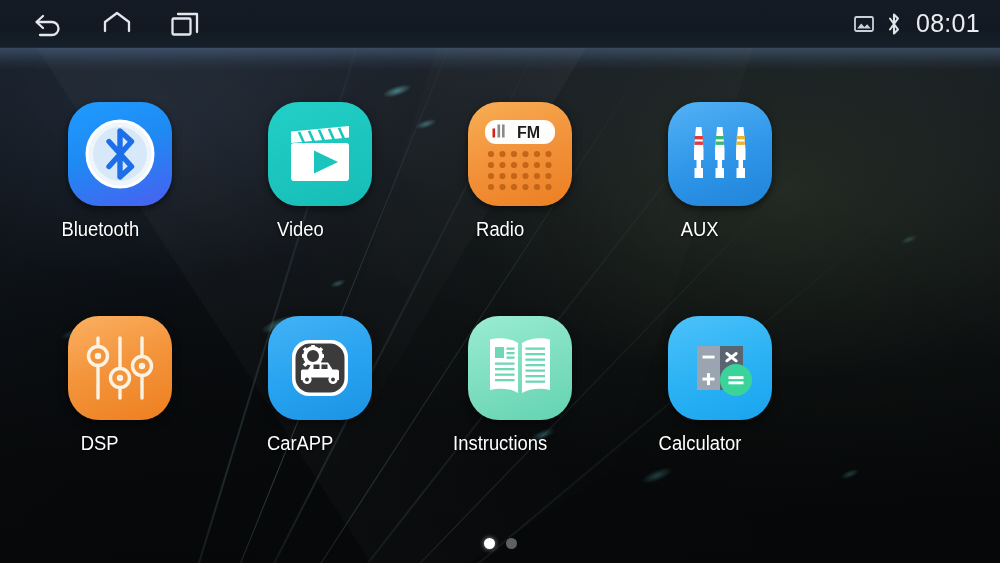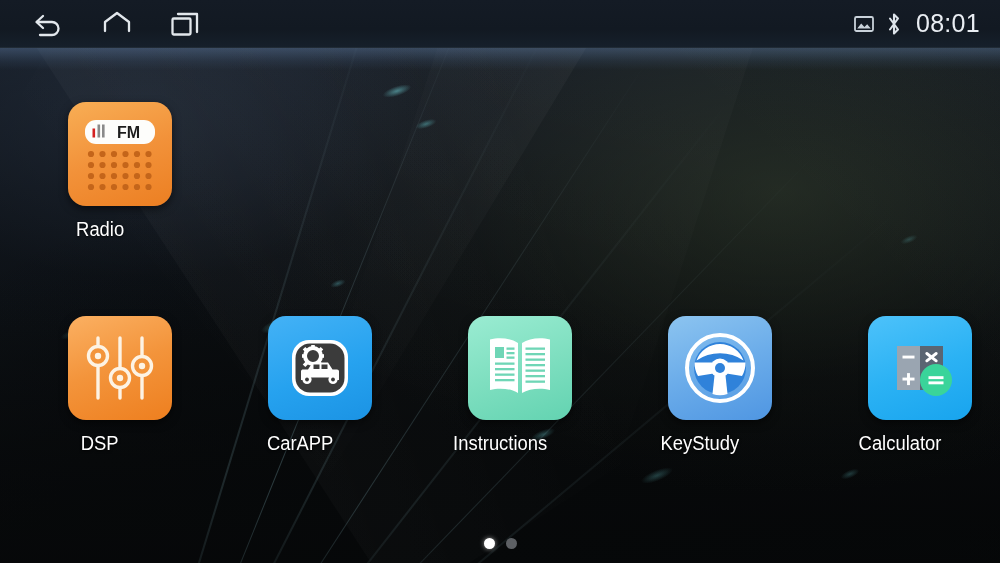--- a/index.html
+++ b/index.html
@@ -117,21 +117,21 @@
     padding-top:54px;
   }
   .row { display:flex; width:1000px; }
   .row.r2 { margin-top:77px; }
   .cell {
     width:200px;
     display:flex; flex-direction:column; align-items:center;
     cursor:pointer;
   }
   .icon {
-    width:104px; height:104px; border-radius:18px;
+    width:104px; height:104px; border-radius:31px;
     position:relative; overflow:hidden;
     box-shadow:0 3px 9px rgba(0,0,0,0.55);
     display:flex; align-items:center; justify-content:center;margin-left:39px;
   }
   .label {
     margin-top:13px;
     color:#ffffff; font-size:20px; line-height:1;
     font-family:"Liberation Sans", sans-serif;
     text-shadow:0 1px 3px rgba(0,0,0,0.85);
     transform:scaleX(0.92);
@@ -221,22 +221,50 @@
         </svg>
       </span>
       <div id="clock">08:01</div>
     </div>
   </div>
 
   <div id="grid">
 
     <div class="row r1">
 
-
-
+      <div class="cell">
+        <div class="icon" style="background:linear-gradient(160deg,#1f9bff 0%,#1e8af3 45%,#4a5ff0 100%);">
+          <svg width="104" height="104" viewBox="0 0 104 104">
+            <circle cx="52" cy="52" r="33" fill="#eef5fb"></circle>
+            <circle cx="52" cy="52" r="33" fill="none" stroke="#ffffff" stroke-width="3"></circle>
+            <circle cx="52" cy="52" r="27" fill="#d7e9f8"></circle>
+            <path d="M41 39.5 L63.5 64.5 L52 75 V29 L63.5 39.5 L41 64.5" fill="none" stroke="#1c6fe8" stroke-width="5.4" stroke-linecap="round" stroke-linejoin="round"></path>
+          </svg>
+        </div>
+        <div class="label">Bluetooth</div>
+      </div>
+
+
+      <div class="cell">
+        <div class="icon" style="background:linear-gradient(160deg,#22cfc6 0%,#16bdb6 100%);">
+          <svg width="104" height="104" viewBox="0 0 104 104">
+            <rect x="23" y="41" width="58" height="38" rx="3" fill="#ffffff"></rect>
+            <path d="M23 41 L23 29.5 L81 24 L81 35.5 Z" fill="#ffffff"></path>
+            <g stroke="#1bc4bd" stroke-width="2.6">
+              <line x1="31" y1="30" x2="36" y2="41"></line>
+              <line x1="41" y1="28.8" x2="46" y2="40"></line>
+              <line x1="51" y1="27.8" x2="56" y2="39"></line>
+              <line x1="61" y1="26.8" x2="66" y2="38"></line>
+              <line x1="71" y1="25.8" x2="76" y2="37"></line>
+            </g>
+            <path d="M46 48.5 L70 60 L46 71.5 Z" fill="#1bc4bd"></path>
+          </svg>
+        </div>
+        <div class="label">Video</div>
+      </div>
 
       <div class="cell">
         <div class="icon" style="background:linear-gradient(160deg,#f8ae55 0%,#f2923a 50%,#ec7f22 100%);">
           <svg width="104" height="104" viewBox="0 0 104 104">
             <rect x="17" y="18" width="70" height="24" rx="11" fill="#fdfdfb"></rect>
             <rect x="24.5" y="26.5" width="2.6" height="9" fill="#d42020"></rect>
             <rect x="29.5" y="22.5" width="2.6" height="13" fill="#8a8a8a"></rect>
             <rect x="34" y="22.5" width="2.6" height="13" fill="#8a8a8a"></rect>
             <text x="72" y="36" font-family="Liberation Sans, sans-serif" font-size="16" font-weight="bold" fill="#1d1d1d" text-anchor="end">FM</text>
             <g fill="#c4651a">
@@ -263,20 +291,42 @@
               <circle cx="46" cy="85" r="3.1"></circle>
                 <circle cx="57.5" cy="85" r="3.1"></circle>
               <circle cx="69" cy="85" r="3.1"></circle>
                 <circle cx="80.5" cy="85" r="3.1"></circle>
             </g>
           </svg>
         </div>
         <div class="label">Radio</div>
       </div>
 
+      <div class="cell">
+        <div class="icon" style="background:linear-gradient(160deg,#53b2f5 0%,#2e95e8 55%,#2184d8 100%);">
+          <svg width="104" height="104" viewBox="0 0 104 104">
+            <g>
+              <path d="M28 25 L33.5 25 L35.5 47 L35.5 58 L33 58 L33 66 L35 66 L35 76 L26.5 76 L26.5 66 L28.5 66 L28.5 58 L26 58 L26 47 Z" fill="#ffffff"></path>
+              <rect x="26.6" y="34" width="8.3" height="3.4" fill="#e23b3b"></rect>
+              <rect x="26.6" y="39.5" width="8.3" height="3.4" fill="#e23b3b"></rect>
+            </g>
+            <g>
+              <path d="M49 25 L54.5 25 L56.5 47 L56.5 58 L54 58 L54 66 L56 66 L56 76 L47.5 76 L47.5 66 L49.5 66 L49.5 58 L47 58 L47 47 Z" fill="#ffffff"></path>
+              <rect x="47.6" y="34" width="8.3" height="3.4" fill="#37bb6b"></rect>
+              <rect x="47.6" y="39.5" width="8.3" height="3.4" fill="#37bb6b"></rect>
+            </g>
+            <g>
+              <path d="M70 25 L75.5 25 L77.5 47 L77.5 58 L75 58 L75 66 L77 66 L77 76 L68.5 76 L68.5 66 L70.5 66 L70.5 58 L68 58 L68 47 Z" fill="#ffffff"></path>
+              <rect x="68.6" y="34" width="8.3" height="3.4" fill="#efb22c"></rect>
+              <rect x="68.6" y="39.5" width="8.3" height="3.4" fill="#efb22c"></rect>
+            </g>
+          </svg>
+        </div>
+        <div class="label">AUX</div>
+      </div>
     </div>
 
     <div class="row r2">
 
       <div class="cell">
         <div class="icon" style="background:linear-gradient(160deg,#fbb062 0%,#f3943b 48%,#ee7f1f 100%);">
           <svg width="104" height="104" viewBox="0 0 104 104">
             <g stroke="#fdf3e4" stroke-width="3.4" stroke-linecap="round">
               <line x1="30" y1="22" x2="30" y2="82"></line>
               <line x1="52" y1="22" x2="52" y2="82"></line>
@@ -344,34 +394,20 @@
               <rect x="57.5" y="48" width="19.5" height="2.3"></rect>
               <rect x="57.5" y="53.5" width="19.5" height="2.3"></rect>
               <rect x="57.5" y="59" width="19.5" height="2.3"></rect>
               <rect x="57.5" y="64.5" width="19.5" height="2.3"></rect>
             </g>
           </svg>
         </div>
         <div class="label">Instructions</div>
       </div>
 
-      <div class="cell">
-        <div class="icon" style="background:linear-gradient(160deg,#8cc4f0 0%,#6cadea 48%,#4f96e2 100%);">
-          <svg width="104" height="104" viewBox="0 0 104 104">
-            <circle cx="52" cy="52" r="33" fill="none" stroke="#ffffff" stroke-width="4"></circle>
-            <circle cx="52" cy="52" r="26" fill="#2f82da"></circle>
-            <path d="M28.5 44.5 A25 25 0 0 1 75.5 44.5 A42 42 0 0 0 28.5 44.5 Z" fill="#ffffff"></path>
-            <path d="M26.5 46.5 L77.5 46.5 A25.5 25.5 0 0 1 74 60 L58.5 57.5 L58.5 52 L45.5 52 L45.5 57.5 L30 60 A25.5 25.5 0 0 1 26.5 46.5 Z" fill="#ffffff"></path>
-            <path d="M46.5 59.5 L57.5 59.5 L59.5 78 A25 25 0 0 1 44.5 78 Z" fill="#ffffff"></path>
-            <circle cx="52" cy="52" r="9.5" fill="#ffffff"></circle>
-            <circle cx="52" cy="52" r="5" fill="#2f82da"></circle>
-          </svg>
-        </div>
-        <div class="label">KeyStudy</div>
-      </div>
 
       <div class="cell">
         <div class="icon" style="background:linear-gradient(160deg,#4dc2fa 0%,#2bb2f4 52%,#18a4ee 100%);">
           <svg width="104" height="104" viewBox="0 0 104 104">
             <rect x="29" y="30" width="23" height="22" fill="#9aa5b1"></rect>
             <rect x="52" y="30" width="23" height="22" fill="#5a6572"></rect>
             <rect x="29" y="52" width="23" height="22" fill="#9aa5b1"></rect>
             <rect x="52" y="52" width="23" height="22" fill="#5a6572"></rect>
             <rect x="34.5" y="39.6" width="12" height="2.9" fill="#ffffff"></rect>
             <g stroke="#ffffff" stroke-width="2.9" stroke-linecap="round">

